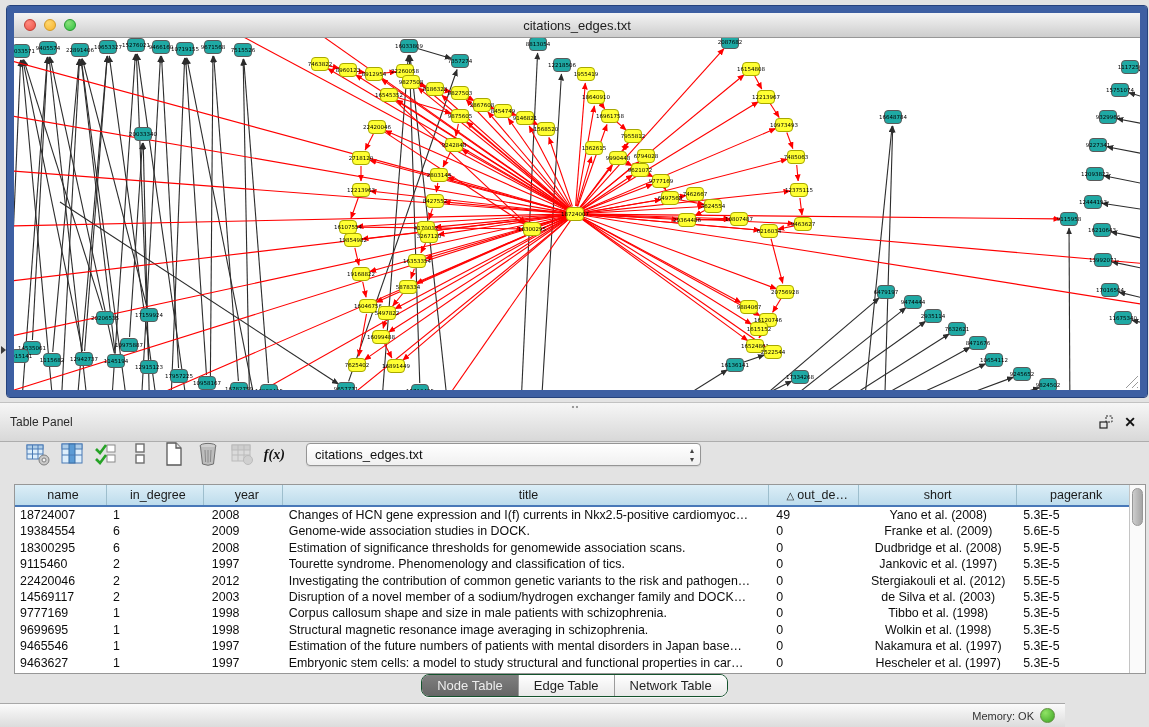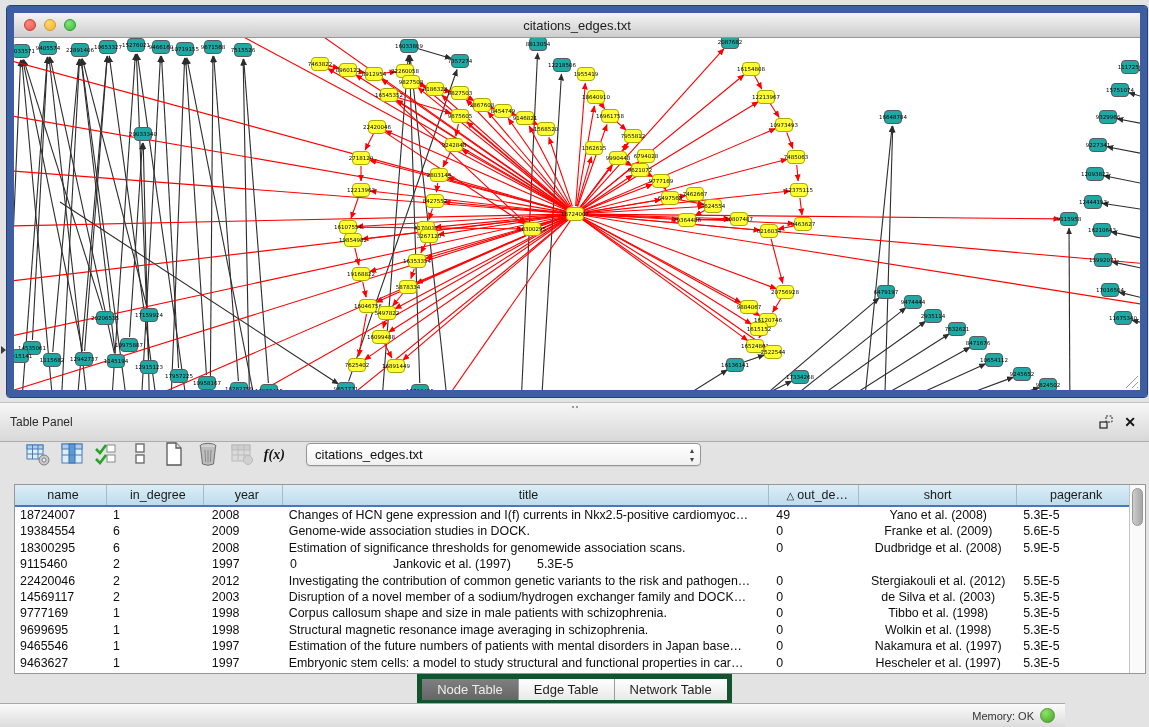--- a/index.html
+++ b/index.html
@@ -44,21 +44,21 @@
   .col1{width:97px;padding-left:6px}
   .col2{width:79px;padding-left:8px}
   .col3{width:487px;padding-left:6px}
   .col4{width:90px;padding-left:7px}
   .col5{width:158px;text-align:center}
   .col6{width:112px;padding-left:6px}
   .vscroll{width:15px;background:#fafafa;border-left:1px solid #c4c4c4;position:relative}
   .vthumb{position:absolute;left:2px;top:3px;width:9px;height:36px;border-radius:6px;background:linear-gradient(90deg,#cdcdcd,#a5a5a5);border:1px solid #979797}
 
   .tabs-row{position:absolute;top:674px;left:0;width:1149px;display:flex;justify-content:center}
-  .seg{display:flex;border:5px solid #14532d;border-radius:0;overflow:hidden;height:21px;box-shadow:0 1px 0 rgba(255,255,255,.7)}
+  .seg{display:flex;border:1px solid #14532d;border-radius:8px;overflow:hidden;height:21px;box-shadow:0 1px 0 rgba(255,255,255,.7)}
   .seg-item{padding:0 15px;font-size:13px;line-height:21px;background:linear-gradient(#ffffff,#e9e9e9);color:#1f1f1f;border-left:1px solid #9b9b9b}
   .seg-item:first-child{border-left:none}
   .seg-item.selected{background:linear-gradient(#7f7f7f,#666666);color:#ededed}
 
   .status-bar{position:absolute;left:0;top:703px;width:1065px;height:24px;box-sizing:border-box;background:linear-gradient(#fbfbfb,#dcdcdc);border-top:1px solid #a8a8a8;display:flex;align-items:center;justify-content:flex-end;padding-right:10px;font-size:11px;color:#333}
   .mem-dot{width:13px;height:13px;border-radius:50%;margin-left:6px;background:radial-gradient(circle at 35% 30%,#90e365,#3ca424);border:1px solid #5e8e3d}
 </style>
 </head>
 <body>
 
@@ -859,20 +859,21 @@
           <div class="tcell col2">2008</div>
           <div class="tcell col3">Estimation of significance thresholds for genomewide association scans.</div>
           <div class="tcell col4">0</div>
           <div class="tcell col5">Dudbridge et al. (2008)</div>
           <div class="tcell col6">5.9E-5</div>
         </div>
         <div class="trow">
           <div class="tcell col0">9115460</div>
           <div class="tcell col1">2</div>
           <div class="tcell col2">1997</div>
+          <div class="tcell col3">Tourette syndrome. Phenomenology and classification of tics.</div>
           <div class="tcell col4">0</div>
           <div class="tcell col5">Jankovic et al. (1997)</div>
           <div class="tcell col6">5.3E-5</div>
         </div>
         <div class="trow">
           <div class="tcell col0">22420046</div>
           <div class="tcell col1">2</div>
           <div class="tcell col2">2012</div>
           <div class="tcell col3">Investigating the contribution of common genetic variants to the risk and pathogen…</div>
           <div class="tcell col4">0</div>

